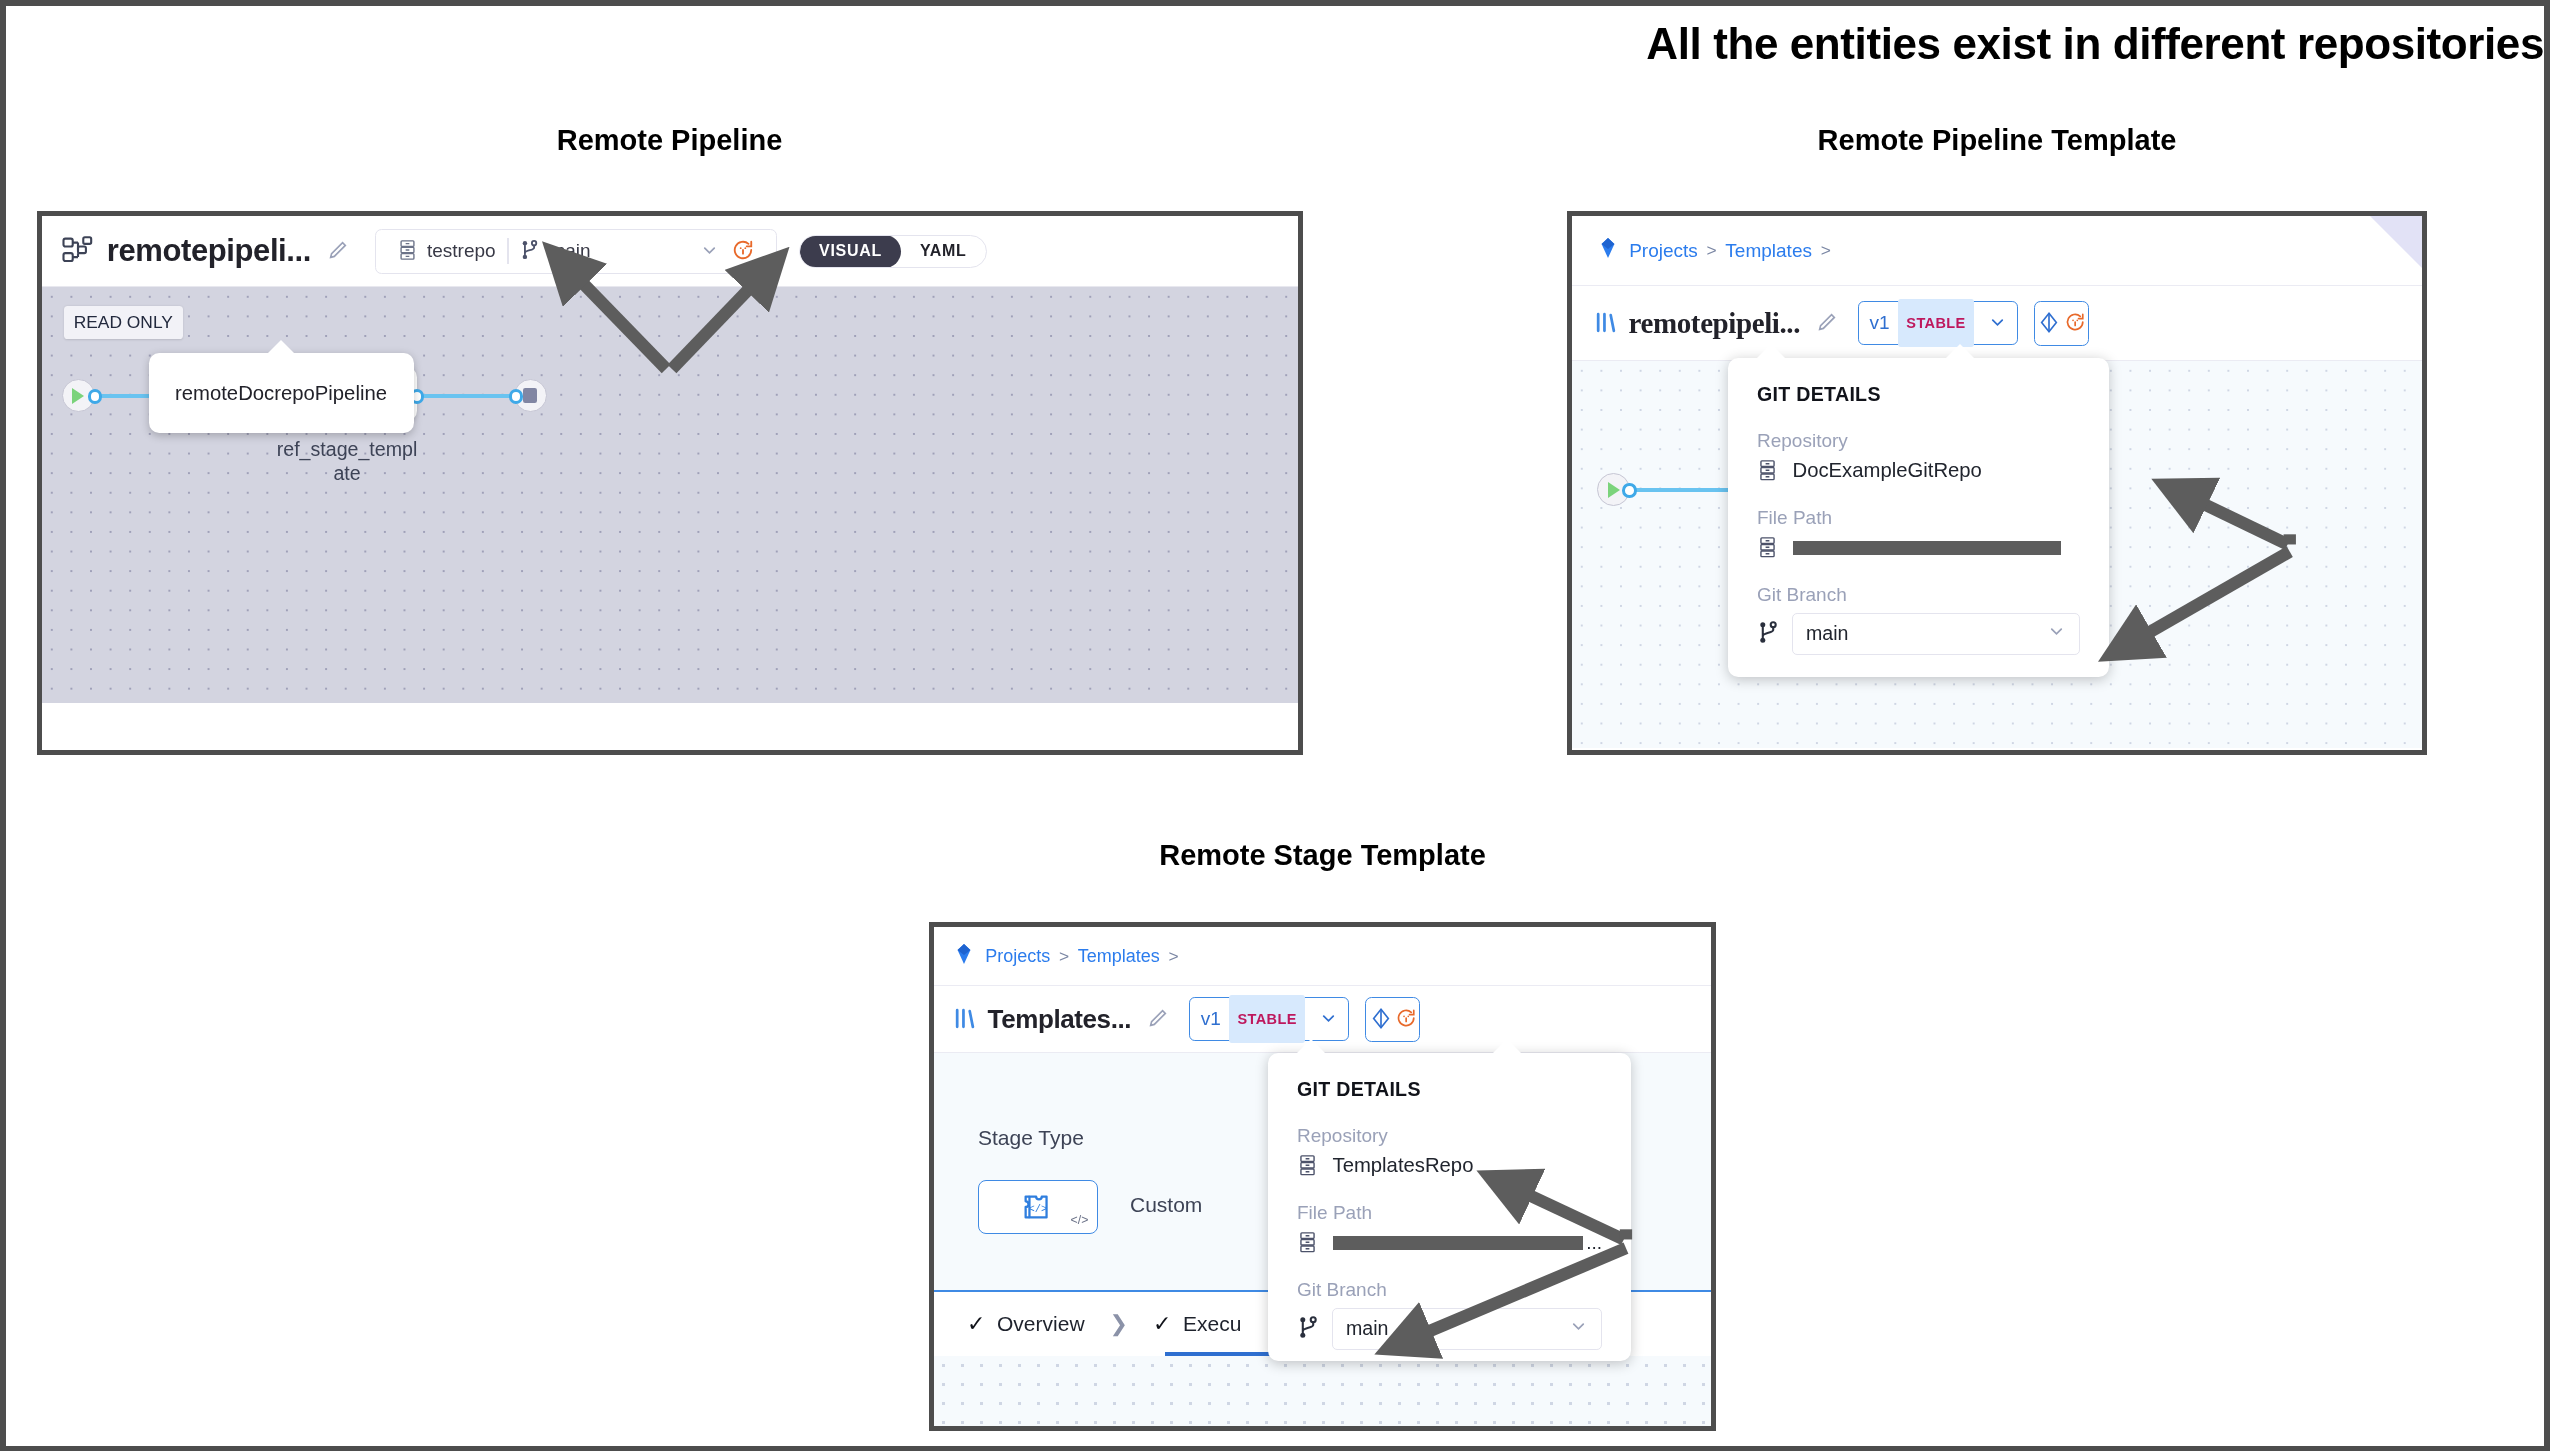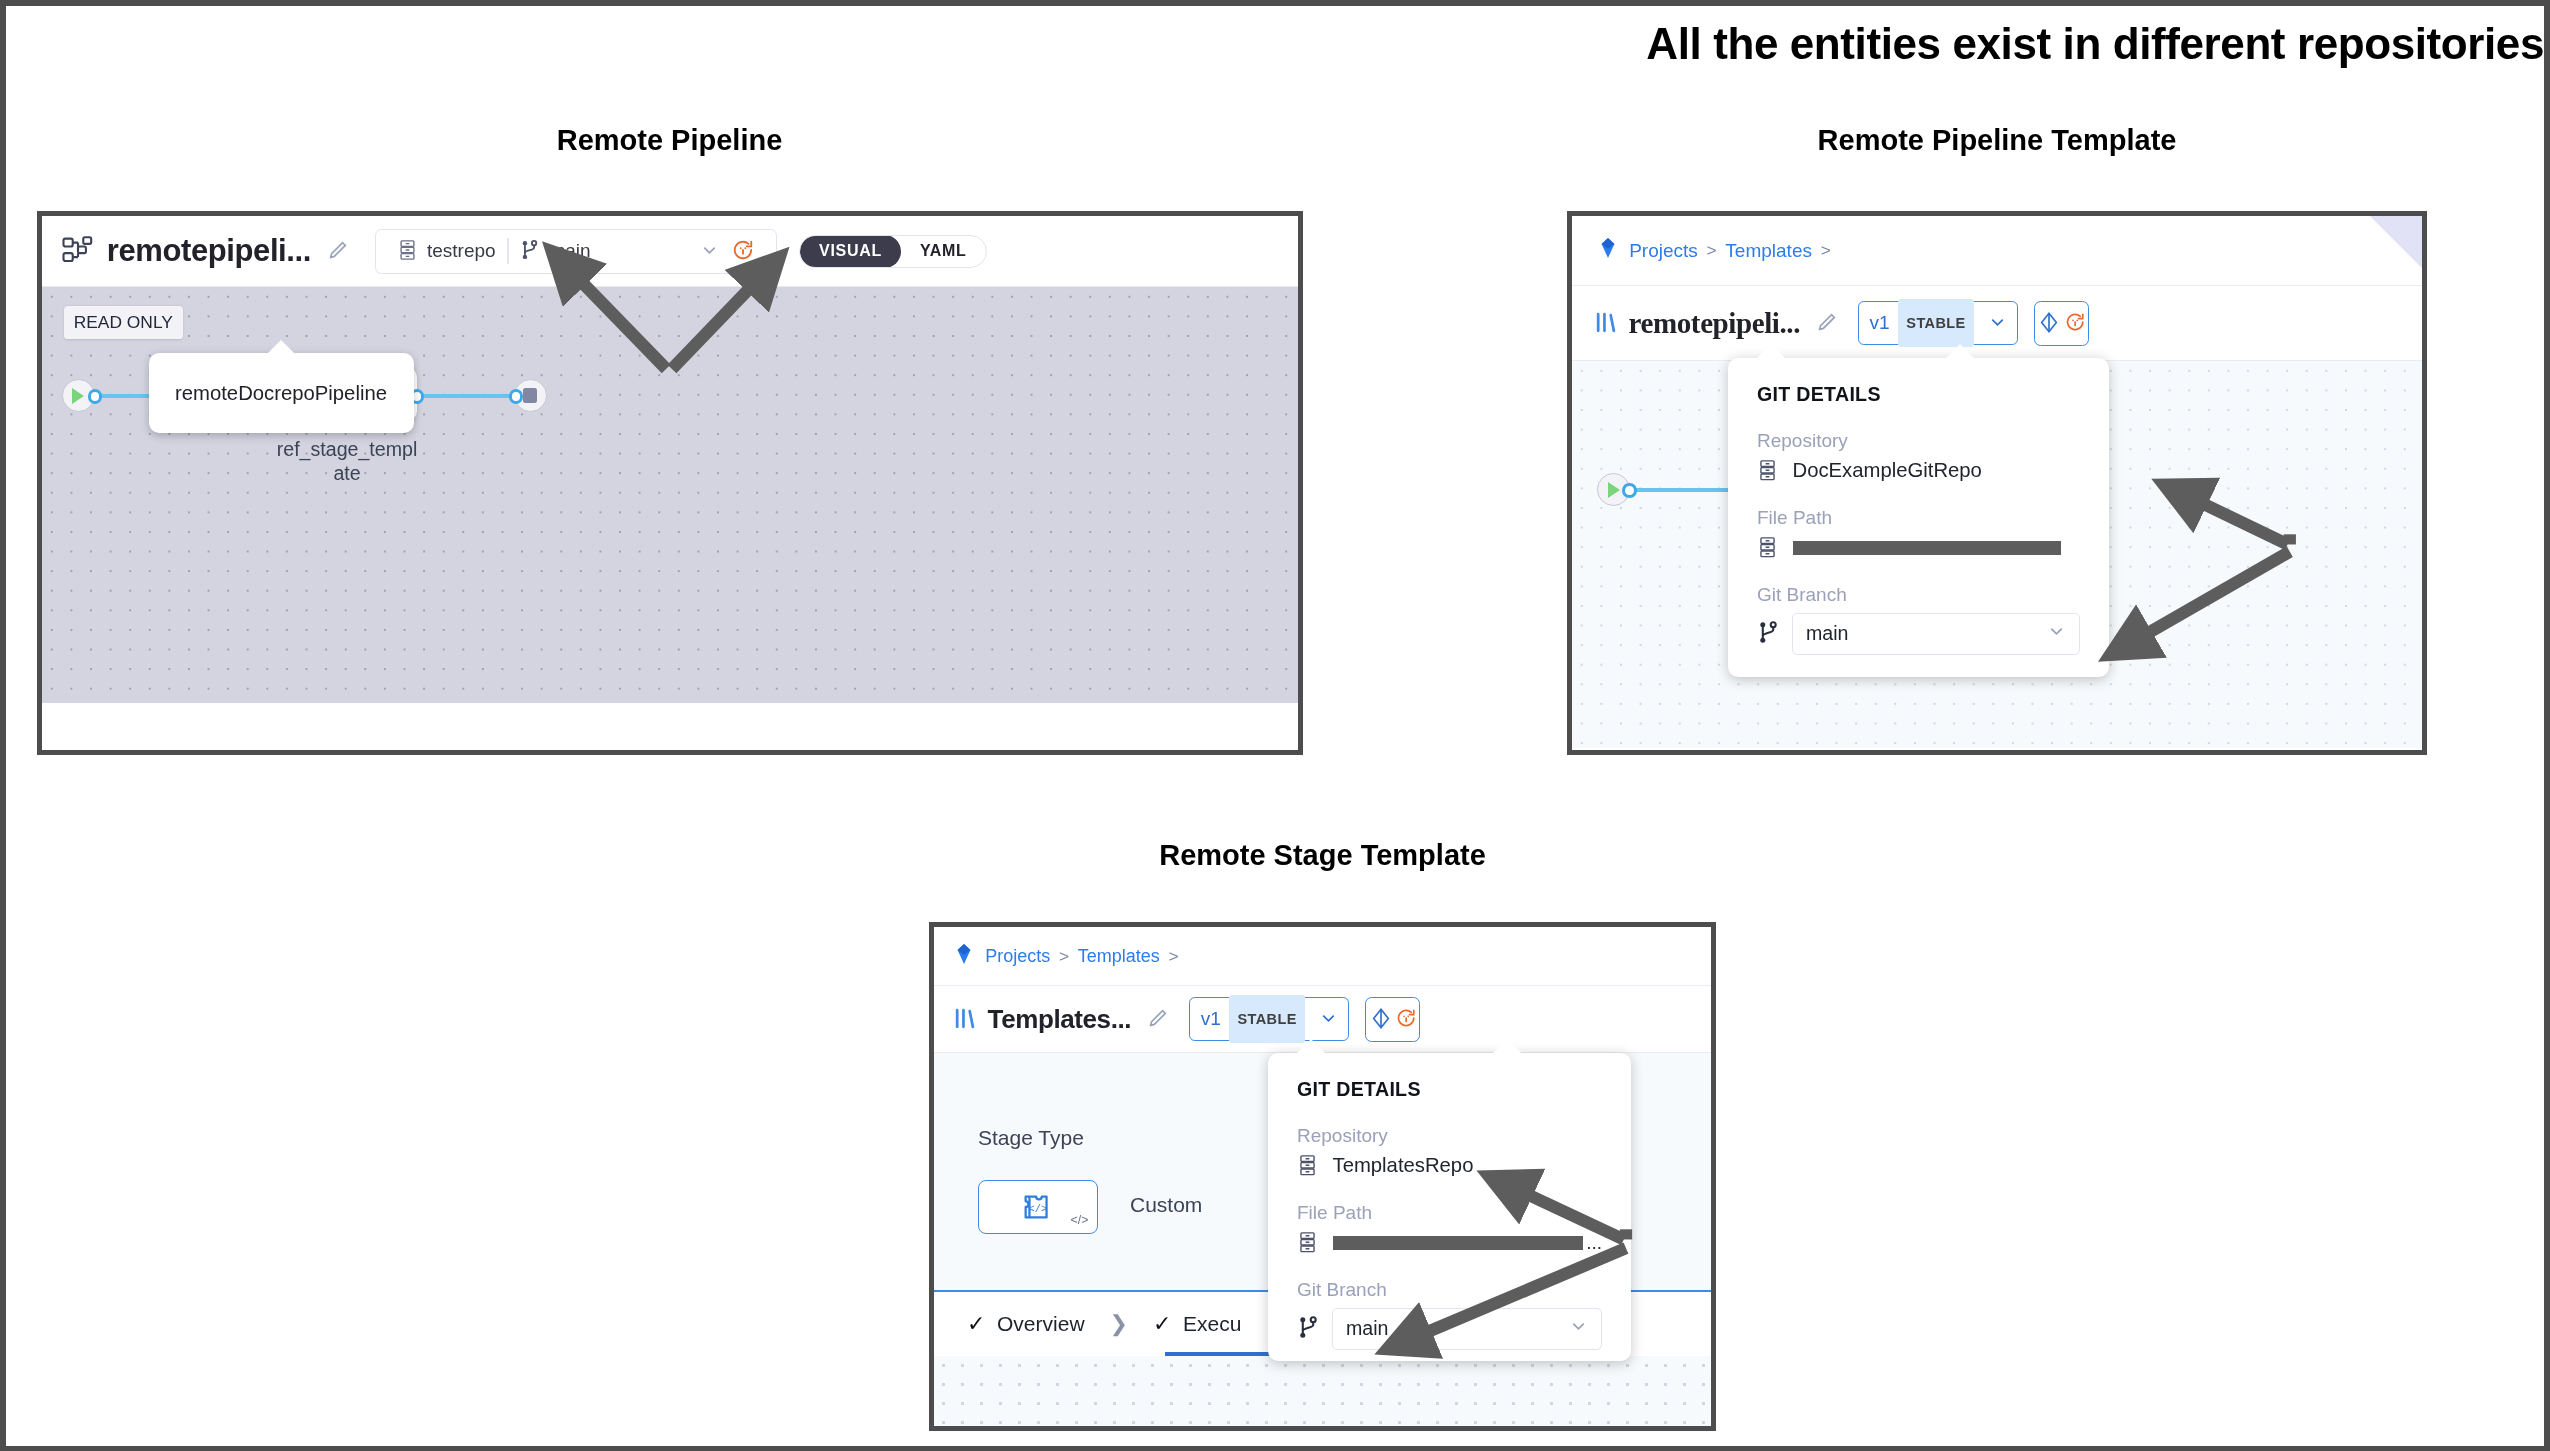--- a/index.html
+++ b/index.html
@@ -203,21 +203,21 @@
   }
   .tmpl-bars-blue { width: 23px; height: 25px; margin-right: 11.6px; }
   .p2-title { font-size: 29px; font-weight: bold; color: #22222a; letter-spacing: -0.4px; font-family: Liberation Serif, serif; }
   .ver-pill {
     margin-left: 20.3px; height: 44px;
     border: 1.5px solid #3f8ae4; border-radius: 5.8px;
     display: flex; align-items: center; padding: 0 10.2px; gap: 8.7px;
   }
   .ver-num { font-size: 19px; color: #2f6fd0; }
   .ver-stable {
-    background: #d7e9fd; color: #404040;
+    background: #d7e9fd; color: #be185d;
     font-size: 14.5px; font-weight: bold; letter-spacing: 0.4px;
     padding: 16px 8px; border-radius: 2.9px;
   }
   .git-btn {
     margin-left: 16px; height: 45px; width: 55px;
     border: 1.5px solid #3f8ae4; border-radius: 6.5px;
     background: #fff; display: flex; align-items: center; justify-content: center;
     gap: 4.4px;
   }
   .canvas2 {

